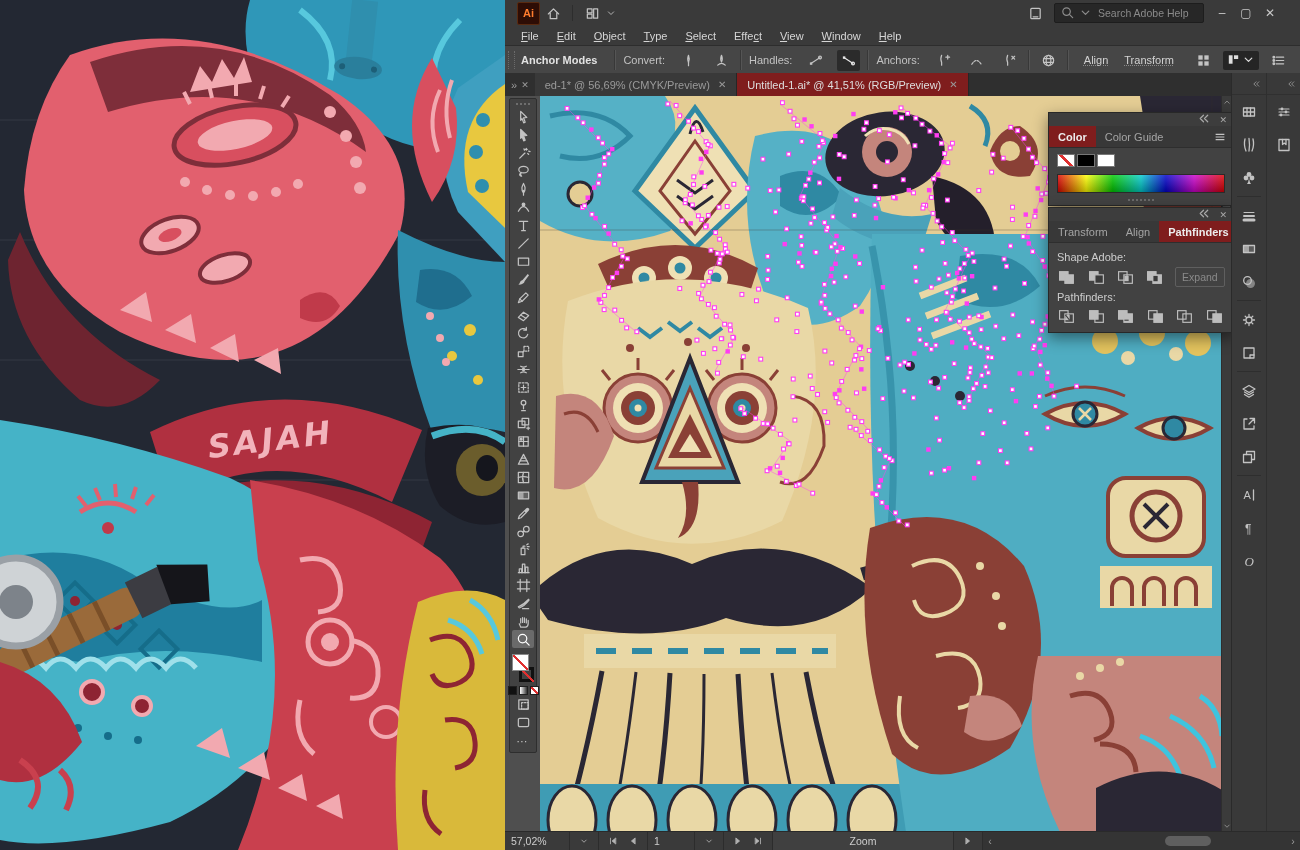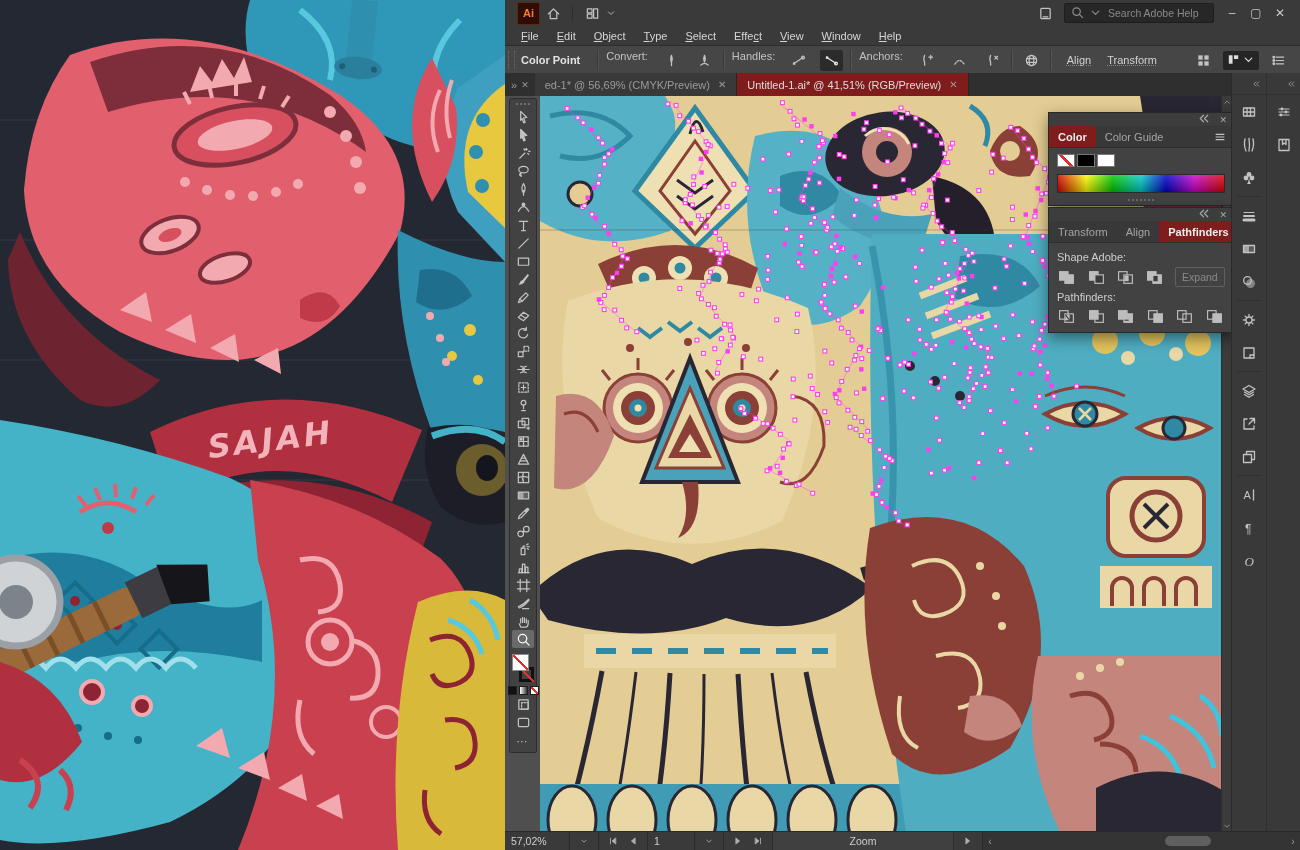--- a/index.html
+++ b/index.html
@@ -10,38 +10,38 @@
   .photo{position:absolute;left:0;top:0;width:505px;height:850px;background:#232833;}
   
   .ai-window{position:absolute;left:505px;top:0;width:795px;height:850px;background:#3a3a3a;}
   
   .titlebar{position:absolute;left:8px;top:0;right:0;height:26px;background:#3a3a3a;display:flex;align-items:center;}
   .logo{width:21px;height:21px;margin-left:4px;background:#2e0d05;border:1px solid #5a2a10;color:#ff7c2e;
     font-weight:bold;font-size:11px;display:flex;align-items:center;justify-content:center;border-radius:2px;}
   .tb-ic{width:26px;height:22px;display:flex;align-items:center;justify-content:center;color:#c3c3c3;cursor:default;}
   .tb-sep{width:1px;height:16px;background:#2d2d2d;margin:0 6px;}
   .chev{color:#b5b5b5;display:flex;align-items:center;}
-  .tb-right{margin-left:auto;display:flex;align-items:center;gap:6px;padding-right:8px;}
+  .tb-right{margin-left:auto;display:flex;align-items:center;gap:6px;padding-right:18px;}
   .searchbox{display:flex;align-items:center;gap:3px;width:138px;height:18px;background:#272727;
     border:1px solid #1d1d1d;border-radius:2px;padding:0 5px;color:#8b8b8b;}
   .searchbox input{flex:1;min-width:0;background:transparent;border:none;outline:none;color:#bbb;font-size:10.5px;}
   .searchbox input::placeholder{color:#8a8a8a;}
   .winbtns{display:flex;}
   .winbtns span{width:24px;height:22px;display:flex;align-items:center;justify-content:center;color:#c9c9c9;font-size:12px;}
   
   .menubar{position:absolute;left:0;top:26px;right:0;height:19px;background:#3a3a3a;display:flex;align-items:center;padding-left:7px;}
   .menu-item{padding:2px 9px;color:#d6d6d6;font-size:11px;}
   .menu-item .u{text-decoration:underline;}
   
   .optionsbar{position:absolute;left:0;top:45px;right:0;height:28px;background:#464646;
     border-top:1px solid #2d2d2d;border-bottom:1px solid #2a2a2a;display:flex;align-items:center;}
   .ob-grip{width:5px;height:18px;margin:0 4px 0 3px;border-left:1px dotted #6b6b6b;border-right:1px dotted #6b6b6b;}
   .ob-toollabel{font-weight:bold;color:#e2e2e2;padding:0 10px 0 2px;}
   .ob-sep{width:1px;height:20px;background:#383838;border-right:1px solid #555;margin:0 7px;}
-  .og{display:flex;gap:10px;}
+  .og{display:flex;align-items:center;gap:10px;}
   .og-label{color:#c2c2c2;margin-right:2px;}
   .ob-btn{width:23px;height:21px;display:flex;align-items:center;justify-content:center;color:#c3c3c3;border-radius:2px;}
   .ob-btn.pressed{background:#2b2b2b;color:#e8e8e8;}
   .ob-link{color:#d2d2d2;text-decoration:underline dotted #8a8a8a;margin:0 8px;}
   .ob-right{margin-left:auto;display:flex;align-items:center;gap:8px;padding-right:10px;}
   .ws-btn{display:flex;align-items:center;background:#252525;border-radius:2px;padding:1px 3px;color:#dedede;}
   
   .tabbar{position:absolute;left:0;top:73px;width:727px;height:23px;background:#2f2f2f;display:flex;align-items:stretch;}
   .tab-lead{display:flex;align-items:center;gap:4px;padding:0 6px;color:#9a9a9a;}
   .tab{display:flex;align-items:center;gap:8px;padding:0 10px;background:#393939;border-right:1px solid #262626;
@@ -320,21 +320,21 @@
         <div class="menu-item"><span class="u">T</span>ype</div>
         <div class="menu-item"><span class="u">S</span>elect</div>
         <div class="menu-item">Effe<span class="u">c</span>t</div>
         <div class="menu-item"><span class="u">V</span>iew</div>
         <div class="menu-item"><span class="u">W</span>indow</div>
         <div class="menu-item"><span class="u">H</span>elp</div>
       </div>
 
     <div class="optionsbar">
       <div class="ob-grip"></div>
-      <span class="ob-toollabel">Color Point</span>
+      <span class="ob-toollabel">Anchor Modes</span>
       <div class="ob-sep"></div>
       <div class="og">
         <span class="og-label">Convert:</span>
         <span class="ob-btn">
             <svg width="15" height="15" viewBox="0 0 16 16" fill="none" stroke="currentColor" stroke-width="1.3" stroke-linecap="round" stroke-linejoin="round">
               <path d="M8 2.5 C7 5 6.5 7 8 10 C9.5 7 9 5 8 2.5 Z"></path>
               <path d="M8 10 v3.5"></path>
             </svg>
           </span>
         <span class="ob-btn">

